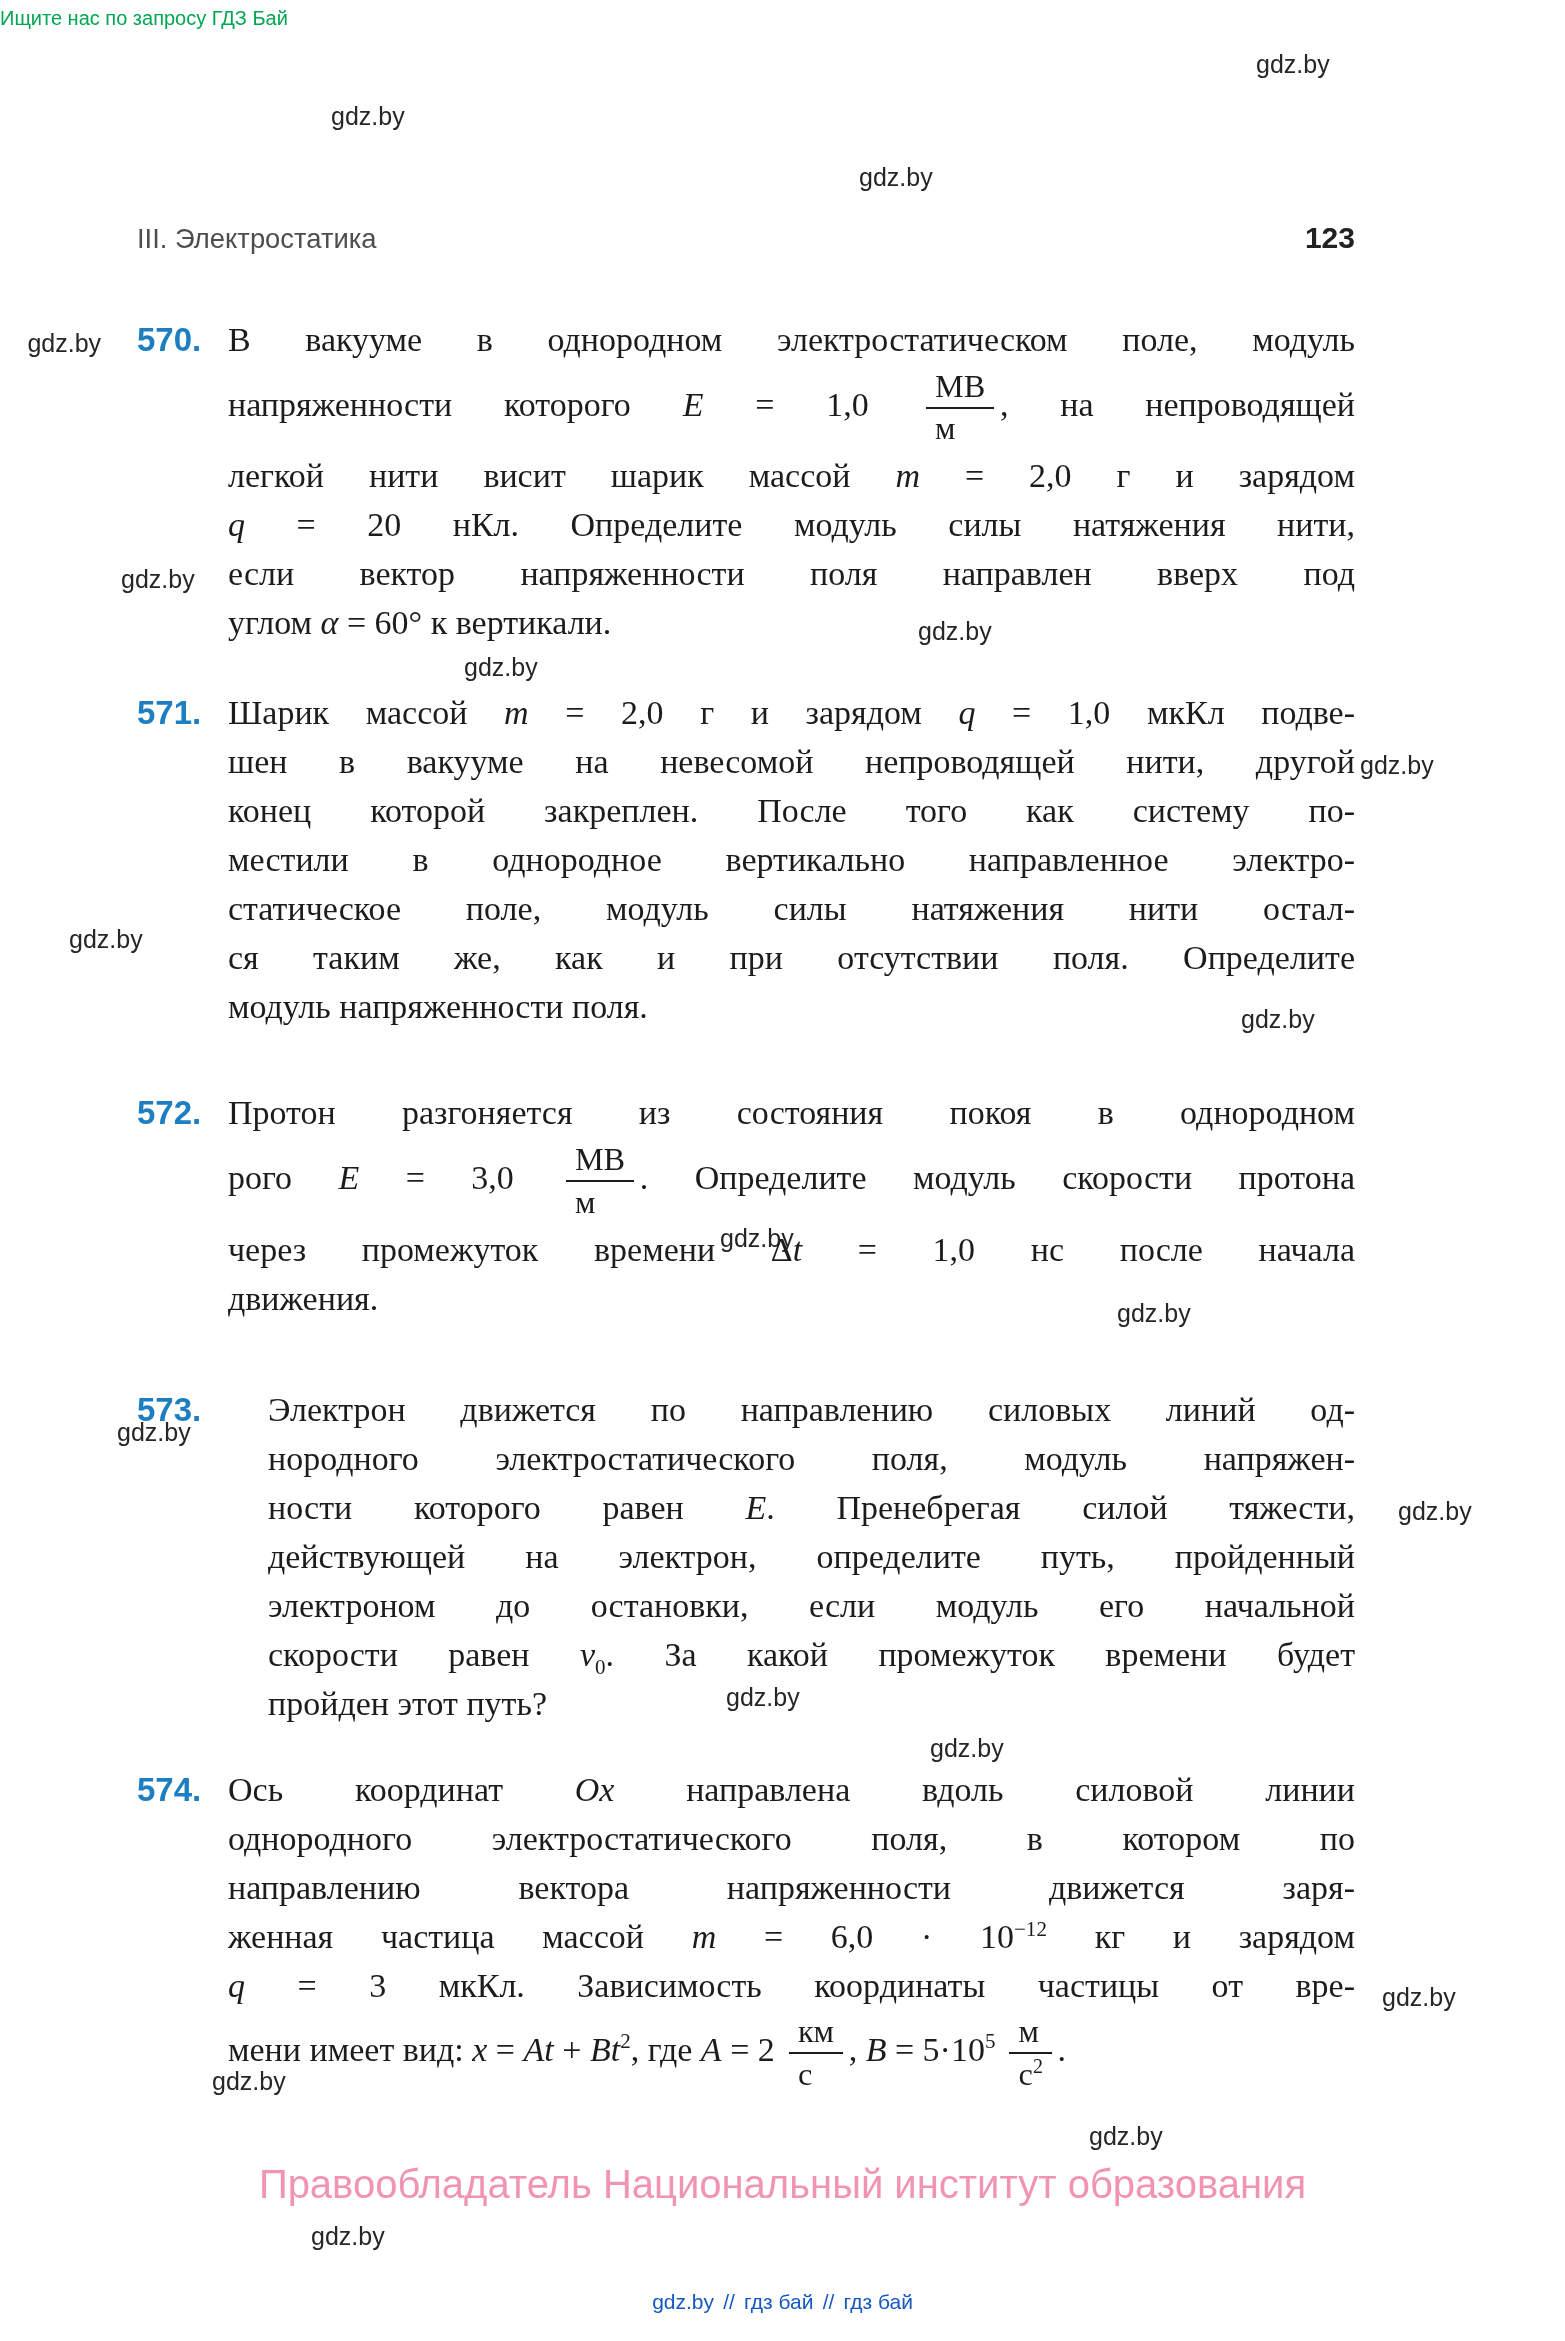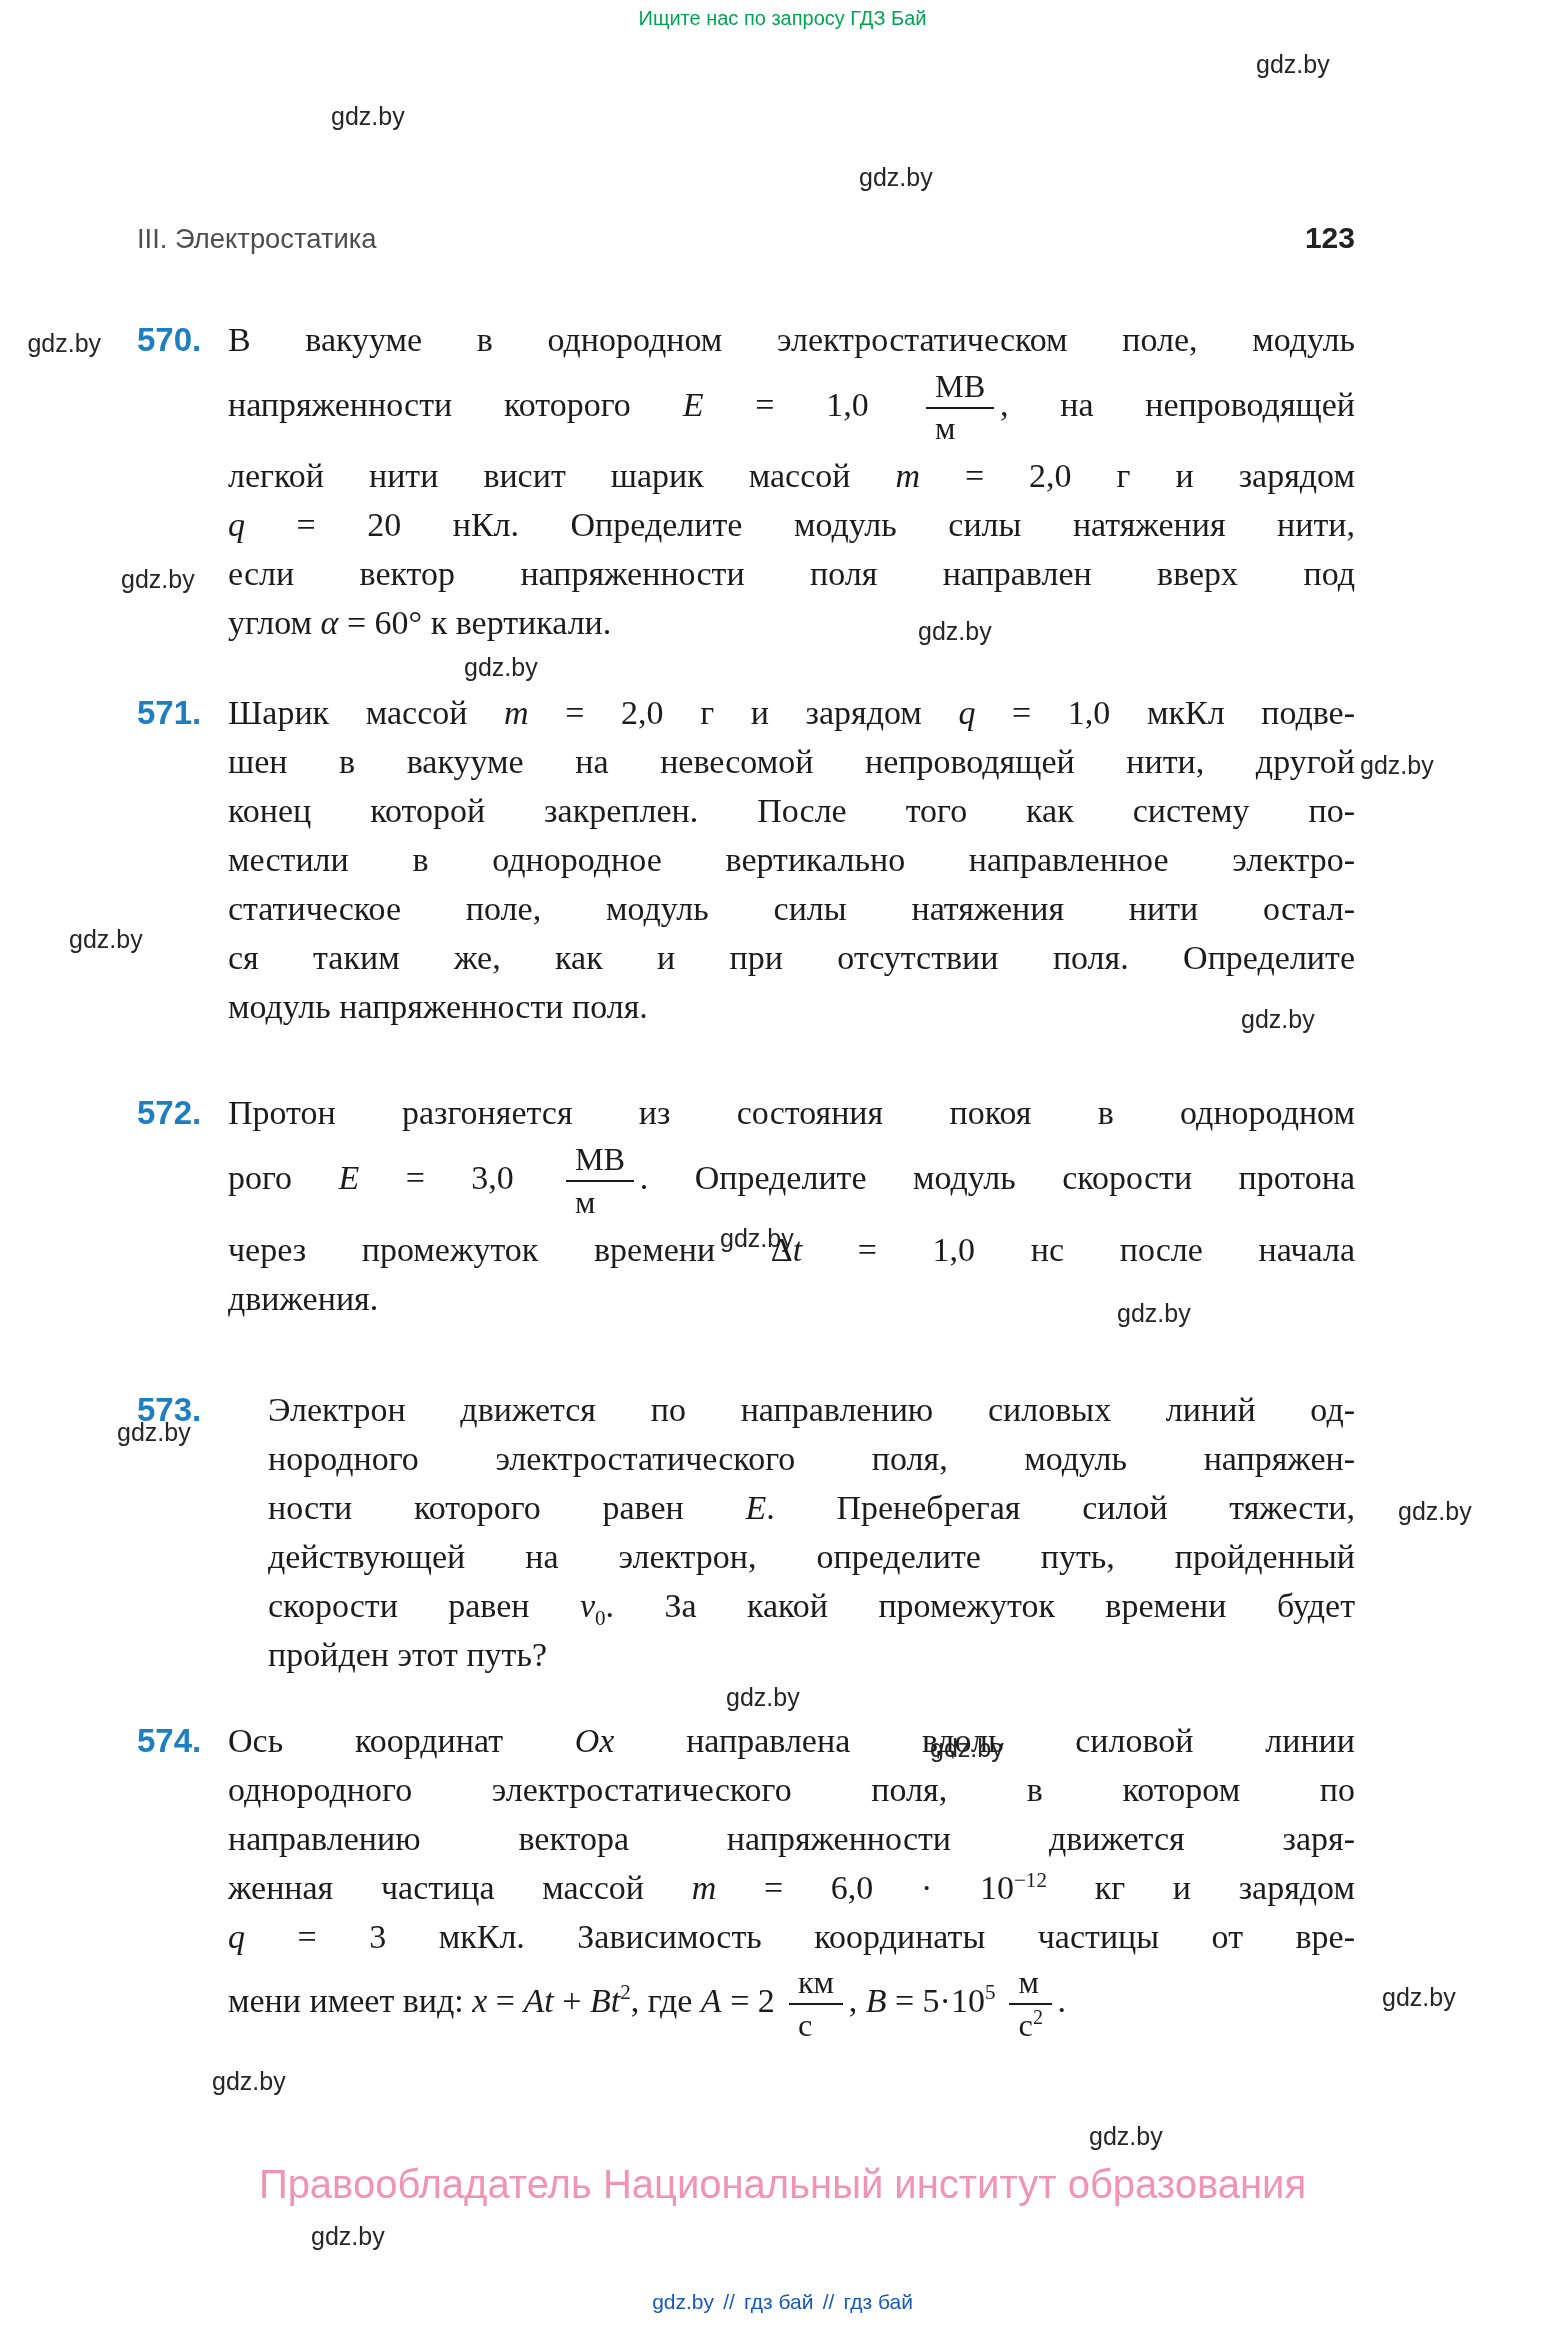--- a/index.html
+++ b/index.html
@@ -10,21 +10,21 @@
   .page{
     position:relative;
     width:1565px;height:2342px;
     margin:0 auto;
     background:#ffffff;
     overflow:hidden;
     color:var(--text,#1c1c1c);
   }
   .top-note{
     position:absolute;top:7.3px;left:0;width:100%;
-    text-align:center;
+    text-align:left;
     font-family:"Liberation Sans","DejaVu Sans",sans-serif;
     font-size:20px;
     color:var(--green,#00a651);
   }
   .watermark{
     position:absolute;
     font-family:"Liberation Sans","DejaVu Sans",sans-serif;
     font-size:25px;
     color:#262626;
     white-space:nowrap;
@@ -172,20 +172,21 @@
         </div>
     </section>
 
     <section class="problem p3">
       <span class="pnum">573.</span>
       <div class="ptext">
           <div class="pline">Электрон движется по направлению силовых линий од-</div>
           <div class="pline">нородного электростатического поля, модуль напряжен-</div>
           <div class="pline">ности которого равен <span class="mvar">E</span>. Пренебрегая силой тяжести,</div>
           <div class="pline">действующей на электрон, определите путь, пройденный</div>
+          <div class="pline">электроном до остановки, если модуль его начальной</div>
           <div class="pline">скорости равен <span class="mvar">v</span><sub>0</sub>. За какой промежуток времени будет</div>
           <div class="pline last">пройден этот путь?</div>
         </div>
     </section>
 
     <section class="problem p4">
       <span class="pnum">574.</span>
       <div class="ptext">
           <div class="pline">Ось координат <span class="mvar">Ox</span> направлена вдоль силовой линии</div>
           <div class="pline">однородного электростатического поля, в котором по</div>

